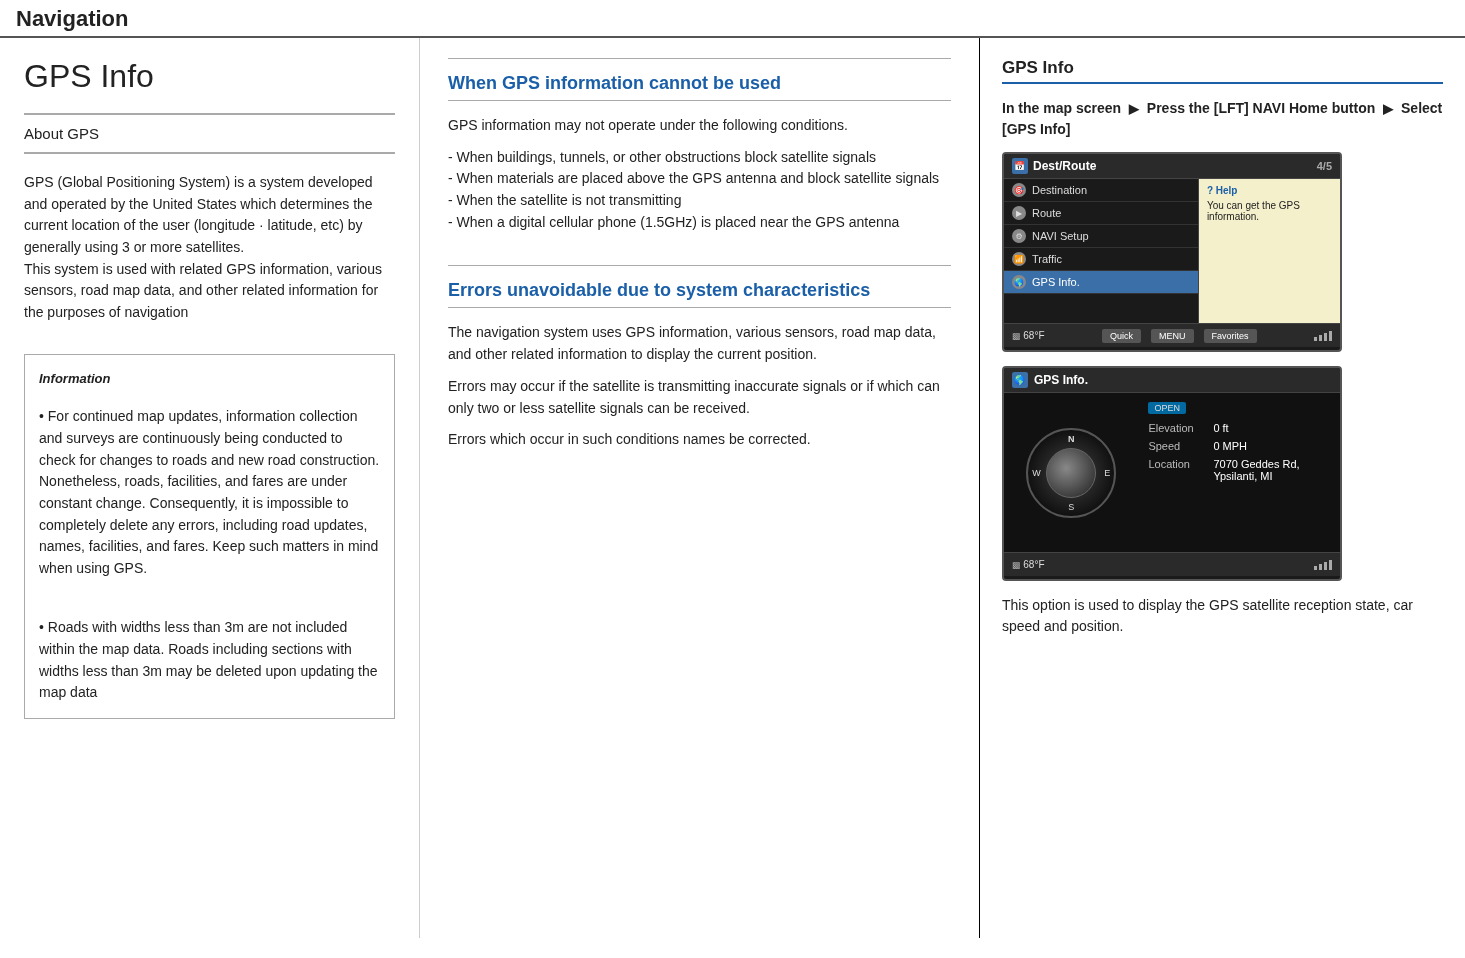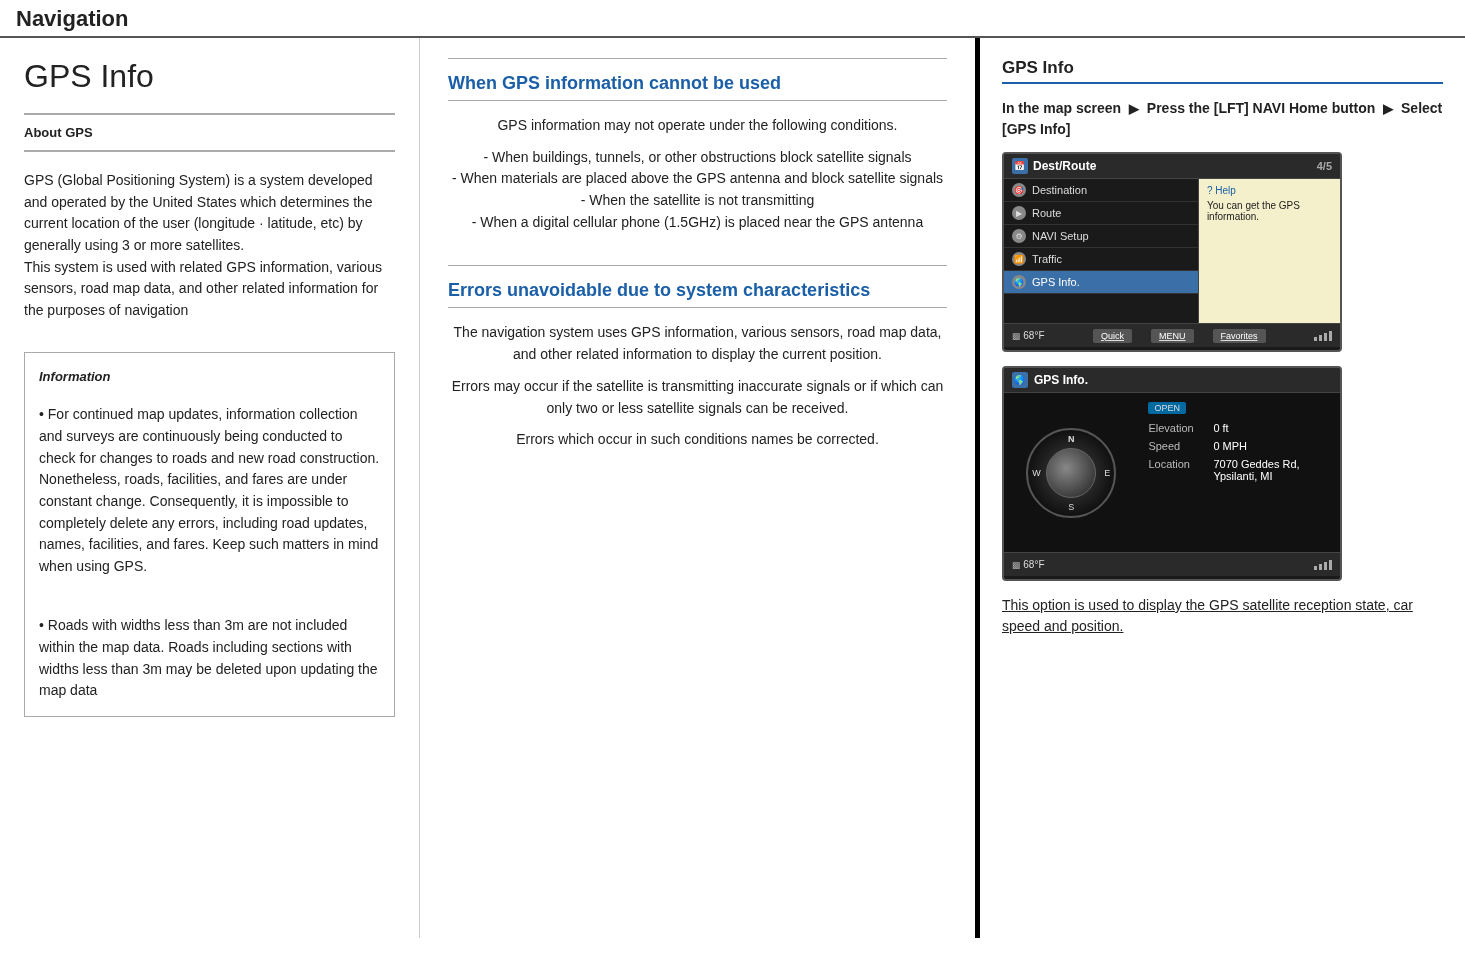--- a/index.html
+++ b/index.html
@@ -44,22 +44,22 @@
       margin-bottom: 18px;
     }
 
     .section-divider {
       border: none;
       border-top: 2px solid #aaa;
       margin: 10px 0 10px 0;
     }
 
     .about-gps-title {
-      font-size: 13px;
-      font-weight: bold;
+      font-size: 15px;
+      font-weight: normal;
       margin-bottom: 6px;
     }
 
     .col-left p {
       font-size: 14px;
       line-height: 1.55;
       margin-top: 18px;
     }
 
     .info-box {
@@ -74,21 +74,21 @@
       font-style: italic;
       font-weight: bold;
       margin-bottom: 6px;
       display: block;
     }
 
     
     .col-mid {
       width: 560px;
       padding: 20px 28px 20px 28px;
-      border-right: 5px solid #000000;
+      border-right: 1px solid #000000;
       min-height: 900px;
     }
 
     .col-mid-section {
       margin-bottom: 32px;
     }
 
     .col-mid-section hr {
       border: none;
       border-top: 1.5px solid #aaa;
@@ -99,21 +99,20 @@
       font-size: 18px;
       font-weight: bold;
       color: #1a5fa8;
       margin-bottom: 6px;
     }
 
     .col-mid-section p {
       font-size: 14px;
       line-height: 1.55;
       margin-bottom: 10px;
-      text-align: center;
     }
 
     
     .col-right {
       flex: 1;
       padding: 20px 22px 20px 22px;
       min-height: 900px;
     }
 
     .col-right h2 {
@@ -203,21 +202,21 @@
 
     .help-popup {
       background: #f5f0cc;
       width: 42%;
       padding: 6px 8px;
       font-size: 10px;
       color: #222;
     }
 
     .help-popup .help-title {
-      font-weight: normal;
+      font-weight: bold;
       color: #1a5fa8;
       margin-bottom: 4px;
     }
 
     .screen1-footer {
       background: #2a2a2a;
       color: #ddd;
       font-size: 10px;
       padding: 3px 8px;
       display: flex;
@@ -373,21 +372,20 @@
 
     .signal-bar {
       background: #aaa;
       width: 3px;
     }
 
     .col-right .description {
       font-size: 14px;
       line-height: 1.5;
       margin-top: 8px;
-      text-decoration: underline;
     }
 
     .page-number {
       color: #aaa;
       font-size: 11px;
     }
 
     .screen-label-icon {
       width: 16px;
       height: 16px;
@@ -491,21 +489,21 @@
         <div class="help-popup">
           <div class="help-title">? Help</div>
           <div>You can get the GPS information.</div>
         </div>
       </div>
       <div class="screen1-footer">
         <span>
           <span style="color:#aaa;font-size:9px;">▩</span>
           <span>68°F</span>
         </span>
-        <div style="display:flex;gap:19px;text-decoration:underline;">
+        <div style="display:flex;gap:10px;">
           <span class="footer-btn">Quick</span>
           <span class="footer-btn">MENU</span>
           <span class="footer-btn">Favorites</span>
         </div>
         <div class="signal-bars">
           <div class="signal-bar" style="height:4px;"></div>
           <div class="signal-bar" style="height:6px;"></div>
           <div class="signal-bar" style="height:8px;"></div>
           <div class="signal-bar" style="height:10px;"></div>
         </div>

